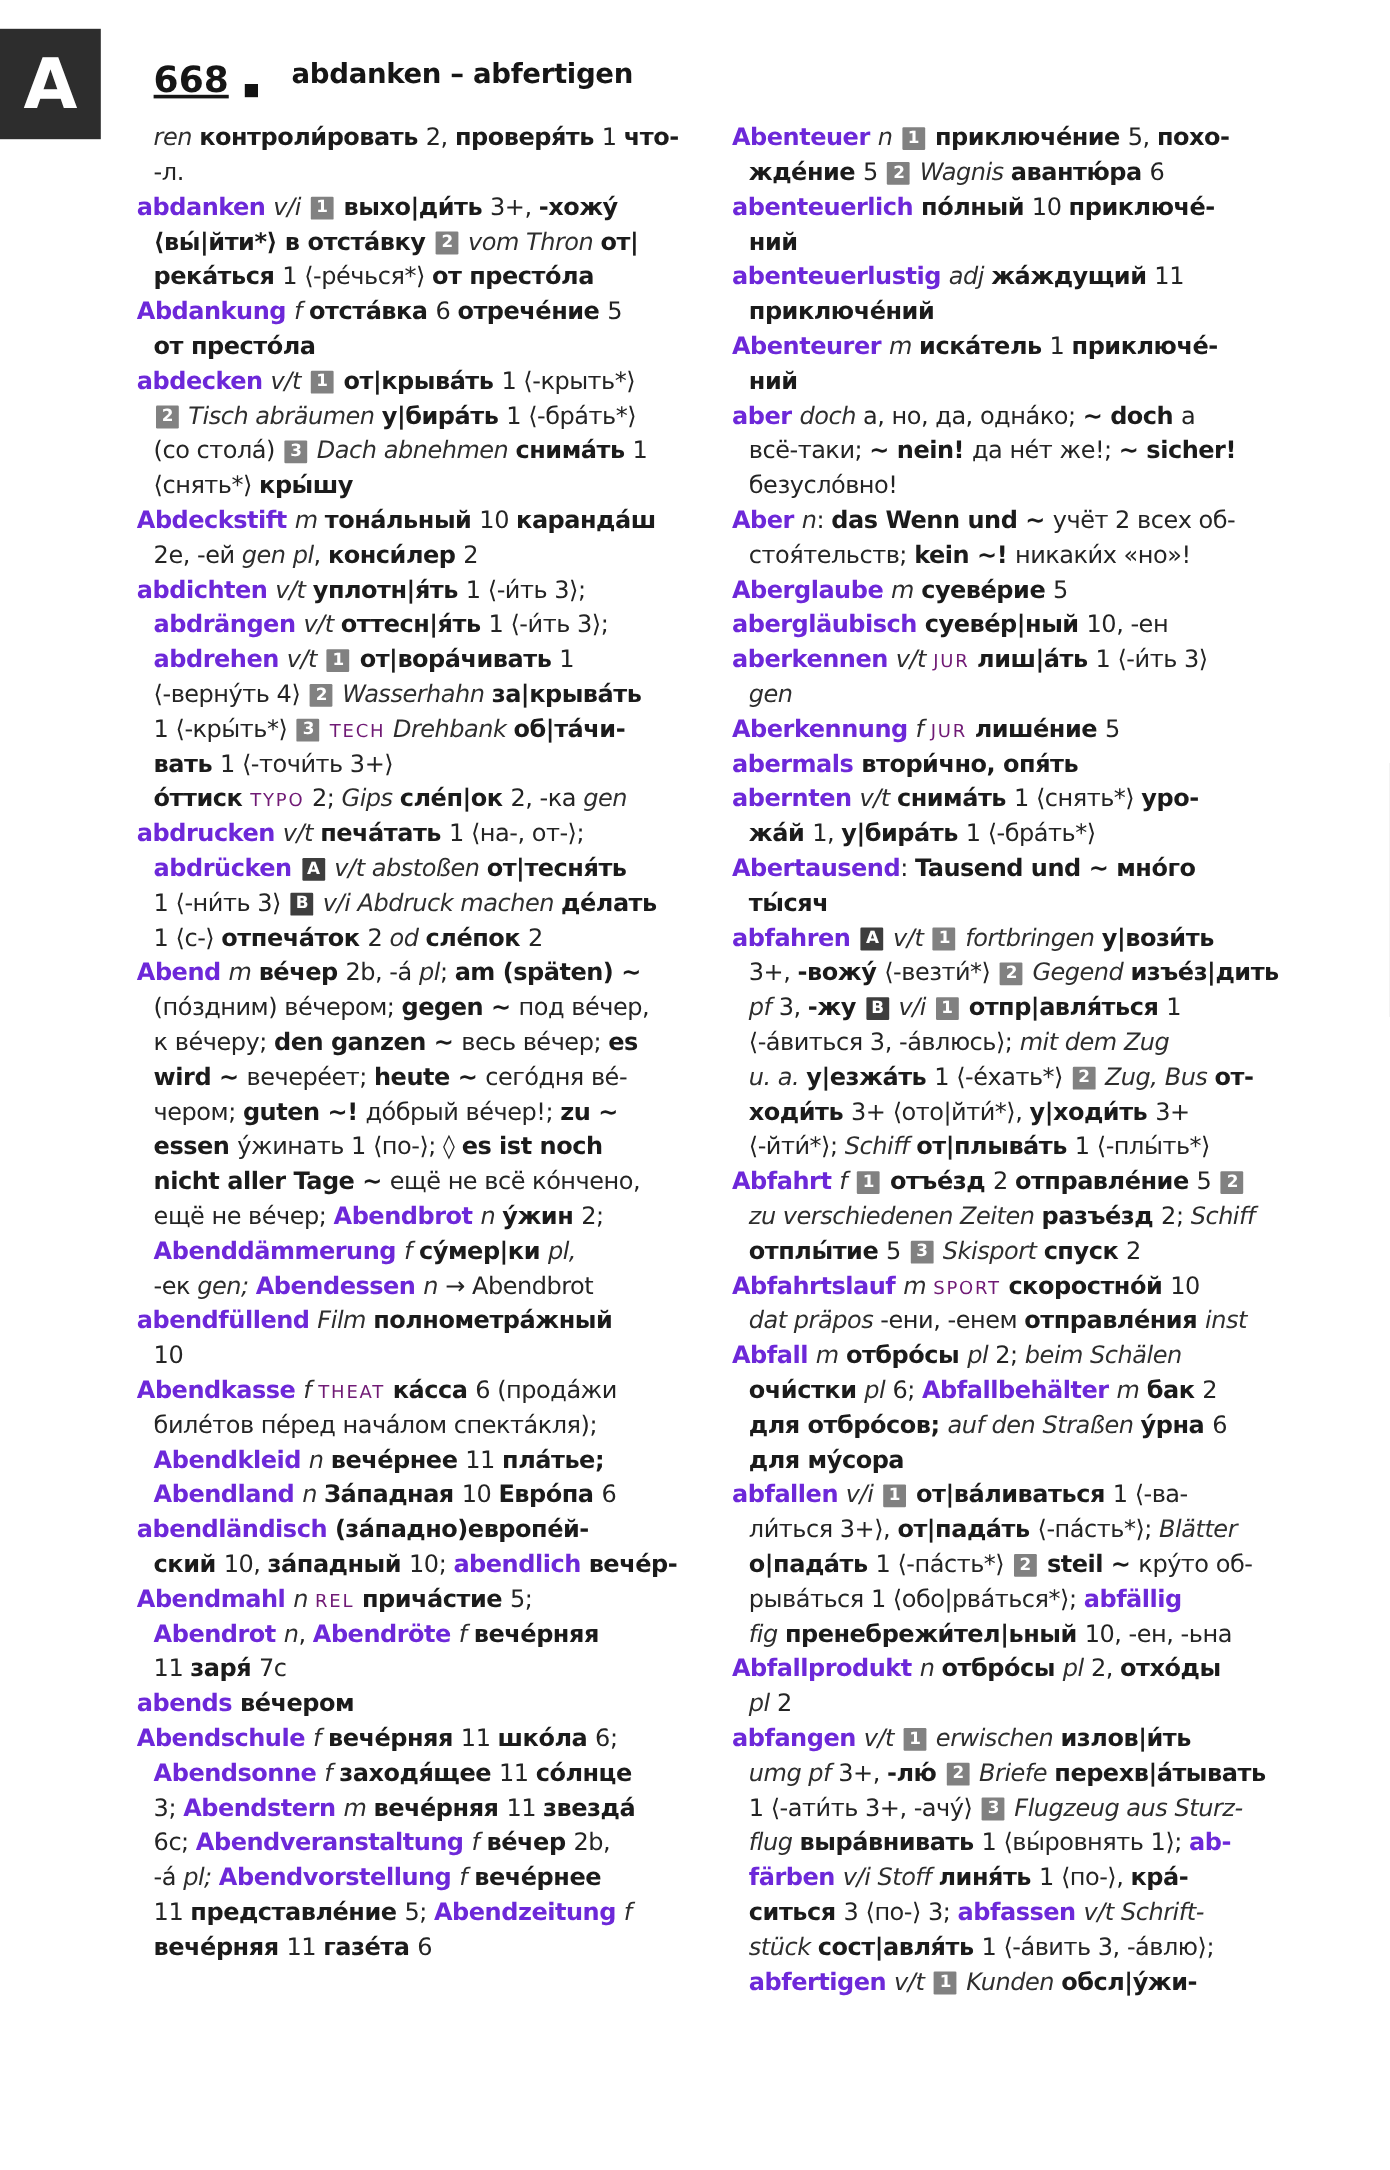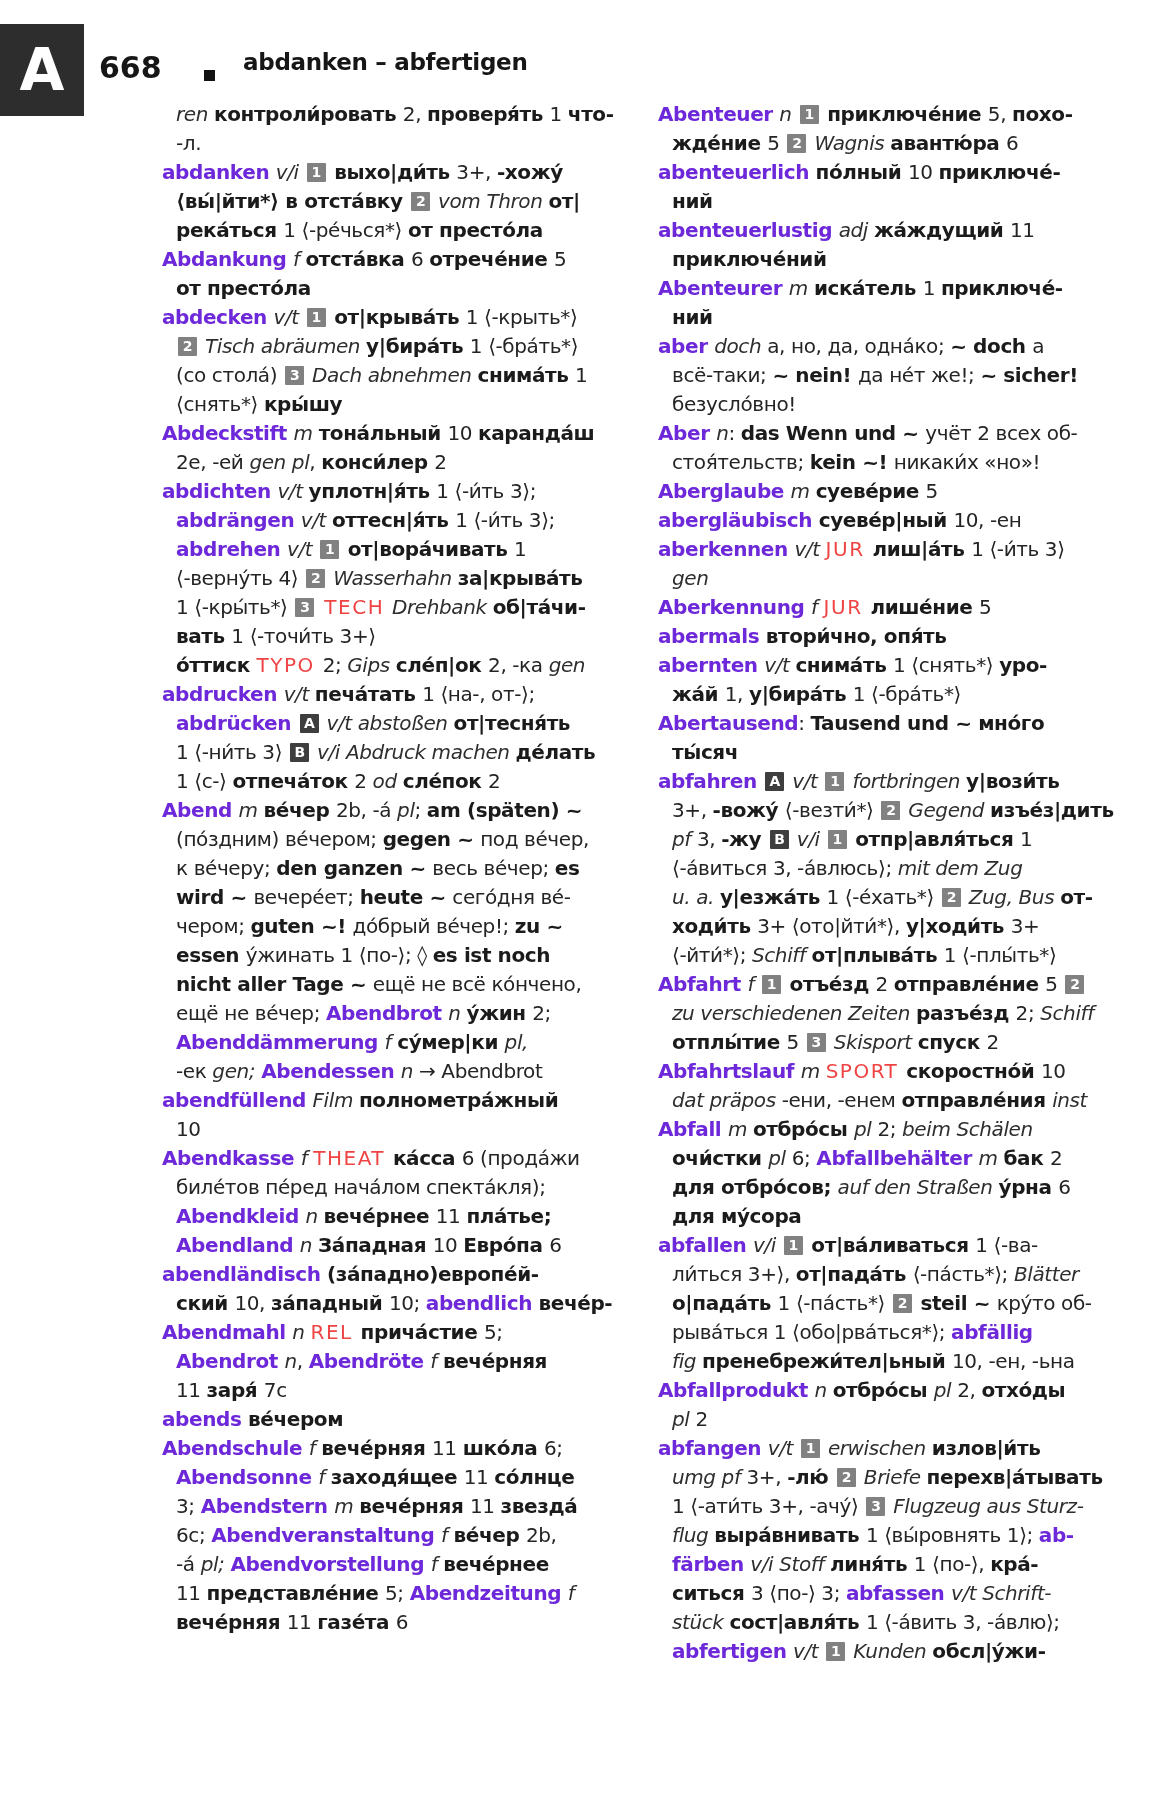--- a/index.html
+++ b/index.html
@@ -1,33 +1,33 @@
 <!DOCTYPE html>
 <html><head>
 <meta charset="utf-8">
 <style>
   html,body{margin:0;padding:0;background:#e8e8e8;}
   .page{position:relative;width:1158px;height:1808px;background:#ffffff;
         color:#161616;font-family:"DejaVu Sans",sans-serif;overflow:hidden;}
   .tab{position:absolute;left:0;top:24px;width:84px;height:92px;background:#2d2d2d;
        color:#ffffff;display:flex;align-items:center;justify-content:center;
        font-size:58px;font-weight:bold;}
-  .pagenum{position:absolute;left:99px;top:50px;font-size:30px;font-weight:bold;}
+  .pagenum{position:absolute;left:128px;top:50px;font-size:30px;font-weight:bold;text-decoration:underline;}
   .bullet{position:absolute;left:204px;top:70px;width:11px;height:11px;background:#121212;}
   .htitle{position:absolute;left:243px;top:49px;font-size:23px;font-weight:bold;letter-spacing:-0.3px;}
-  .col{position:absolute;top:100px;width:486px;margin-left:48px;}
+  .col{position:absolute;top:100px;width:486px;}
   .col-left{left:114px;}
   .col-right{left:610px;}
   .line{height:29px;line-height:29px;font-size:20px;white-space:nowrap;letter-spacing:-0.4px;}
   .line.ind{padding-left:14px;}
   .tk-h{font-weight:bold;color:#6d28d9;}
   .tk-b{font-weight:bold;color:#1b1b1b;}
   .tk-i{font-style:italic;color:#2e2e2e;}
   .tk-r{color:#242424;}
-  .tk-sc{font-size:20px;letter-spacing:1.5px;color:#ef4444;}
+  .tk-sc{font-size:15px;letter-spacing:1.5px;color:#701a75;}
   .numbox,.letterbox{display:inline-flex;align-items:center;justify-content:center;
        width:19px;height:19px;font-size:14px;font-weight:bold;color:#ffffff;
        border-radius:1px;vertical-align:2px;margin:0 2px;}
   .numbox{background:#818181;}
   .letterbox{background:#3e3e3e;}
 </style>
 </head>
 <body>
 
 <div class="page">

